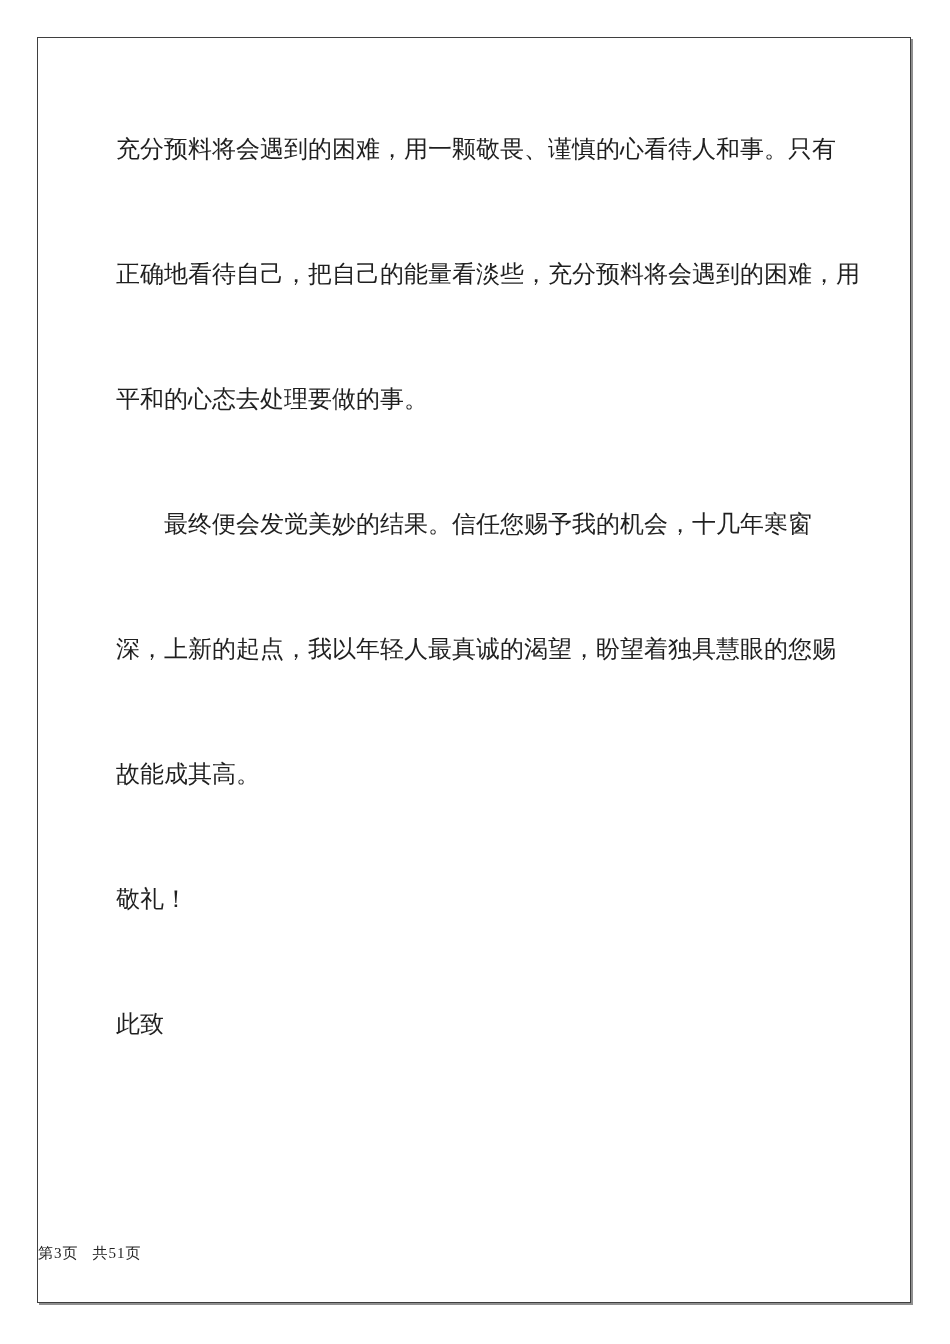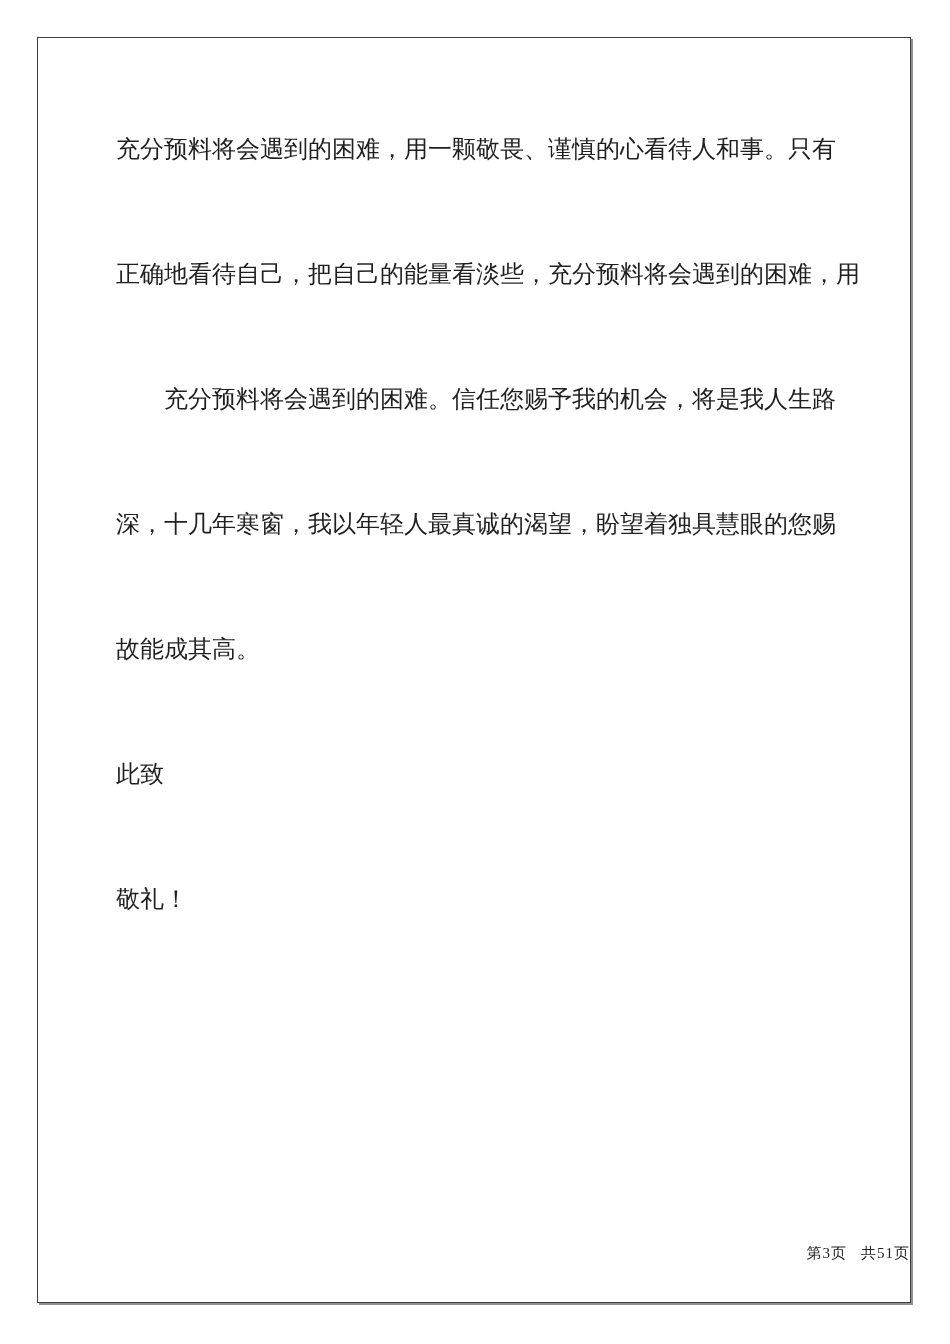--- a/index.html
+++ b/index.html
@@ -41,46 +41,47 @@
     letter-spacing: 0;
   }
   .text-line.indent {
     padding-left: 48px;
   }
   .page-footer {
     position: absolute;
     left: 0;
     right: 0;
     bottom: 39px;
-    text-align: right;
+    text-align: left;
     font-size: 15px;
     color: #242424;
     letter-spacing: 1px;
   }
   .page-footer .total {
     display: inline-block;
     margin-left: 14px;
   }
 </style>
 </head>
 <body>
 
 <div class="canvas">
   <div class="page-frame">
 
     <div class="doc-body">
       <div class="text-line">充分预料将会遇到的困难，用一颗敬畏、谨慎的心看待人和事。只有</div>
       <div class="text-line">正确地看待自己，把自己的能量看淡些，充分预料将会遇到的困难，用</div>
+      <div class="text-line">平和的心态去处理要做的事。</div>
 
-      <div class="text-line indent">充分预料将会遇到的困难。信任您赐予我的机会，将是我人生路</div>
-      <div class="text-line">深，十几年寒窗，我以年轻人最真诚的渴望，盼望着独具慧眼的您赐</div>
+      <div class="text-line indent">最终便会发觉美妙的结果。信任您赐予我的机会，十几年寒窗</div>
+      <div class="text-line">深，上新的起点，我以年轻人最真诚的渴望，盼望着独具慧眼的您赐</div>
       <div class="text-line">故能成其高。</div>
 
+      <div class="text-line">敬礼！</div>
       <div class="text-line">此致</div>
-      <div class="text-line">敬礼！</div>
     </div>
 
     <div class="page-footer">
       <span class="current">第3页</span><span class="total">共51页</span>
     </div>
 
   </div>
 </div>
 
 </body></html>

